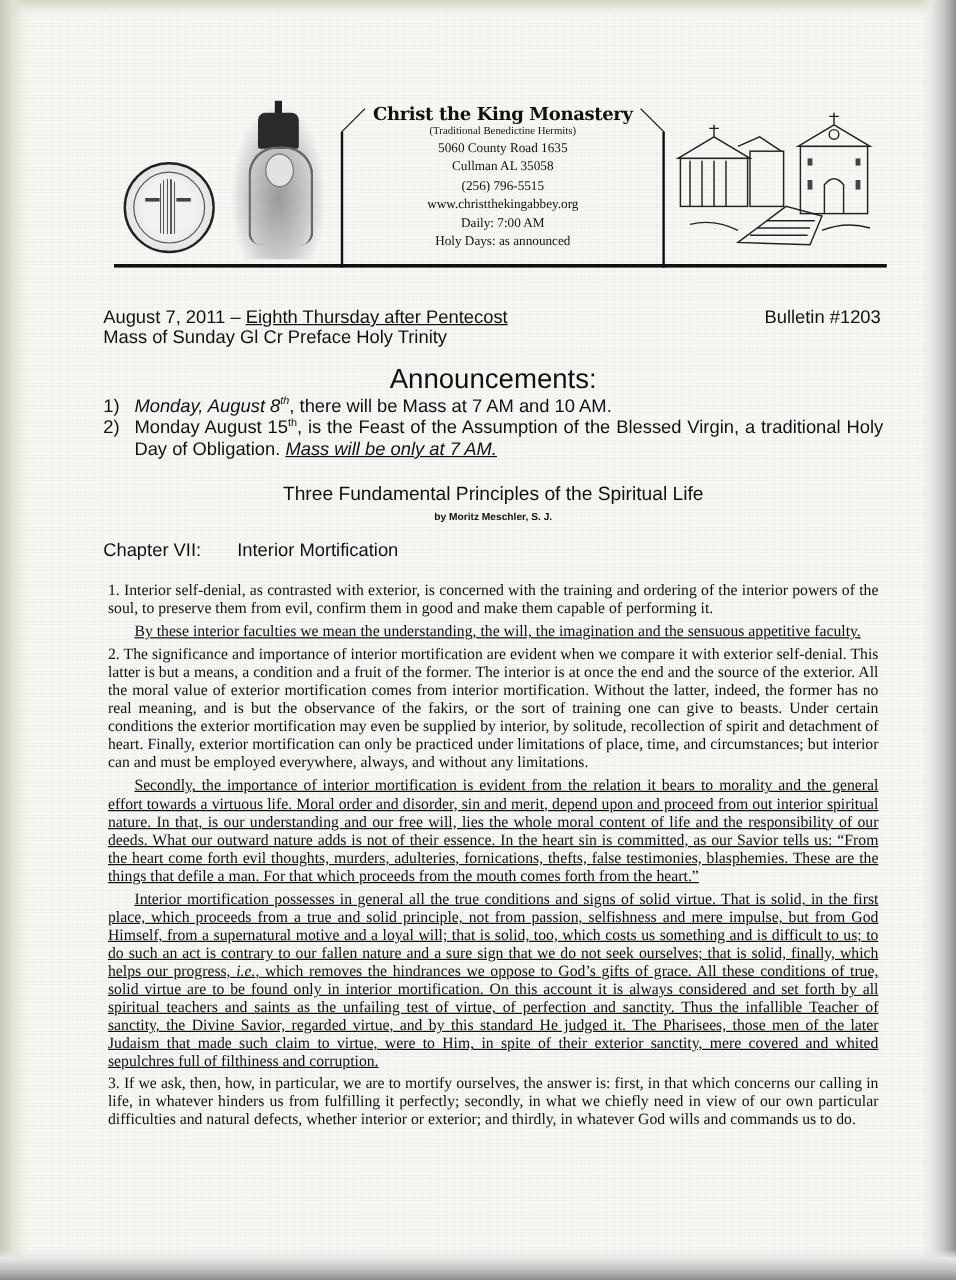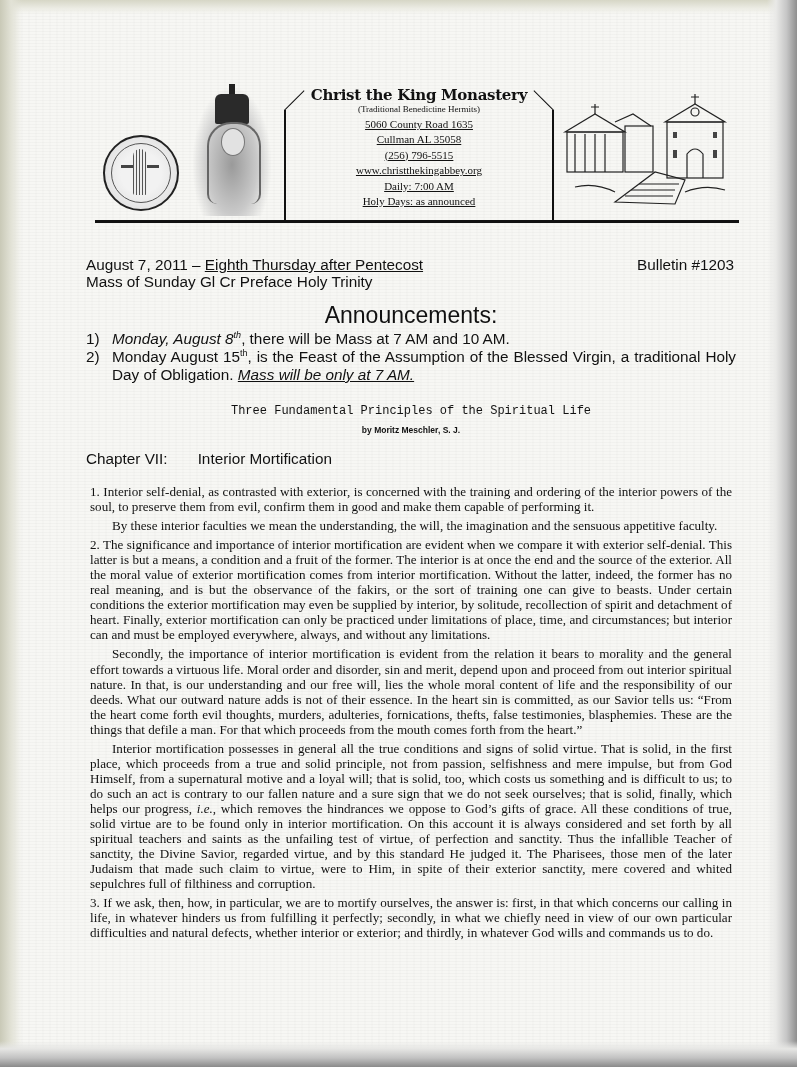--- a/index.html
+++ b/index.html
@@ -41,45 +41,45 @@
   .madonna .veil { position:absolute; left:14px; top:34px; width:50px; height:80px; border:2px solid #666; border-radius:24px 24px 10px 10px; border-bottom:none; }
 
   .center-box { position:absolute; left:189px; top:0; width:270px; height:143px; }
   .cb-left { position:absolute; left:0; top:30px; width:2px; height:113px; background:#111; }
   .cb-right { position:absolute; right:0; top:30px; width:2px; height:113px; background:#111; }
   .cb-diag-l { position:absolute; left:0; top:30px; width:28px; height:1px; background:#111; transform-origin:0 0; transform:rotate(-45deg); }
   .cb-diag-r { position:absolute; right:0; top:30px; width:28px; height:1px; background:#111; transform-origin:100% 0; transform:rotate(45deg); }
   .monastery-name { position:absolute; left:0; top:6px; width:270px; text-align:center;
     font-family:"DejaVu Serif", serif; font-weight:bold; font-size:15px; letter-spacing:-0.3px; }
   .monastery-sub { position:absolute; left:0; top:24px; width:270px; text-align:center; font-size:9px; }
-  .addr-lines { position:absolute; left:0; top:37px; width:270px; text-align:center; font-size:11px; line-height:15.4px;text-decoration:underline; }
+  .addr-lines { position:absolute; left:0; top:37px; width:270px; text-align:center; font-size:11px; line-height:15.4px; }
   .church { position:absolute; left:460px; top:12px; width:180px; height:118px; }
 
   .header-rule { position:absolute; left:95px; top:220px; width:644px; height:3px; background:#111; }
 
   
   .meta { position:absolute; left:86px; top:256px; width:650px; font-family:"Liberation Sans", sans-serif; font-size:15.3px; line-height:17px; }
   .meta .bulletin { position:absolute; right:2px; top:0; }
   .u { text-decoration: underline; }
   .ann-title { position:absolute; left:86px; top:302px; width:650px; text-align:center; font-family:"Liberation Sans", sans-serif; font-size:23px; }
   .ann-list { position:absolute; left:86px; top:330px; width:650px; font-family:"Liberation Sans", sans-serif; font-size:15.3px; line-height:18px; }
   .ann-item { display:flex; }
   .ann-num { width:26px; flex:0 0 26px; }
   .ann-text { flex:1; text-align:justify; }
   .i { font-style: italic; }
   sup { font-size:9px; line-height:0; }
 
-  .book-title { position:absolute; left:86px; top:404px; width:650px; text-align:center; font-family:Liberation Mono, monospace; font-size:12px; }
+  .book-title { position:absolute; left:86px; top:404px; width:650px; text-align:center; font-family:Liberation Sans, sans-serif; font-size:16px; }
   .book-author { position:absolute; left:86px; top:425px; width:650px; text-align:center; font-family:"Liberation Sans", sans-serif; font-size:8.5px; font-weight:bold; }
   .chapter { position:absolute; left:86px; top:450px; width:650px; font-family:"Liberation Sans", sans-serif; font-size:15.3px; }
   .chapter .ch-title { margin-left:30px;margin-top:32px; }
 
   .body-text { position:absolute; left:86px; top:480px; width:650px; font-family:"Liberation Serif", serif; font-size:13.1px; line-height:15.05px; text-align:justify; }
   .body-text p { margin:4px; }
-  .body-text p.indent { text-indent:22px; }
+  .body-text p.indent { text-indent:22px;text-decoration:underline; }
 </style>
 </head>
 <body>
 
 <div class="frame"></div>
 <div class="bevel-top"></div>
 <div class="bevel-left"></div>
 <div class="bevel-right"></div>
 <div class="bevel-bottom"></div>
 

